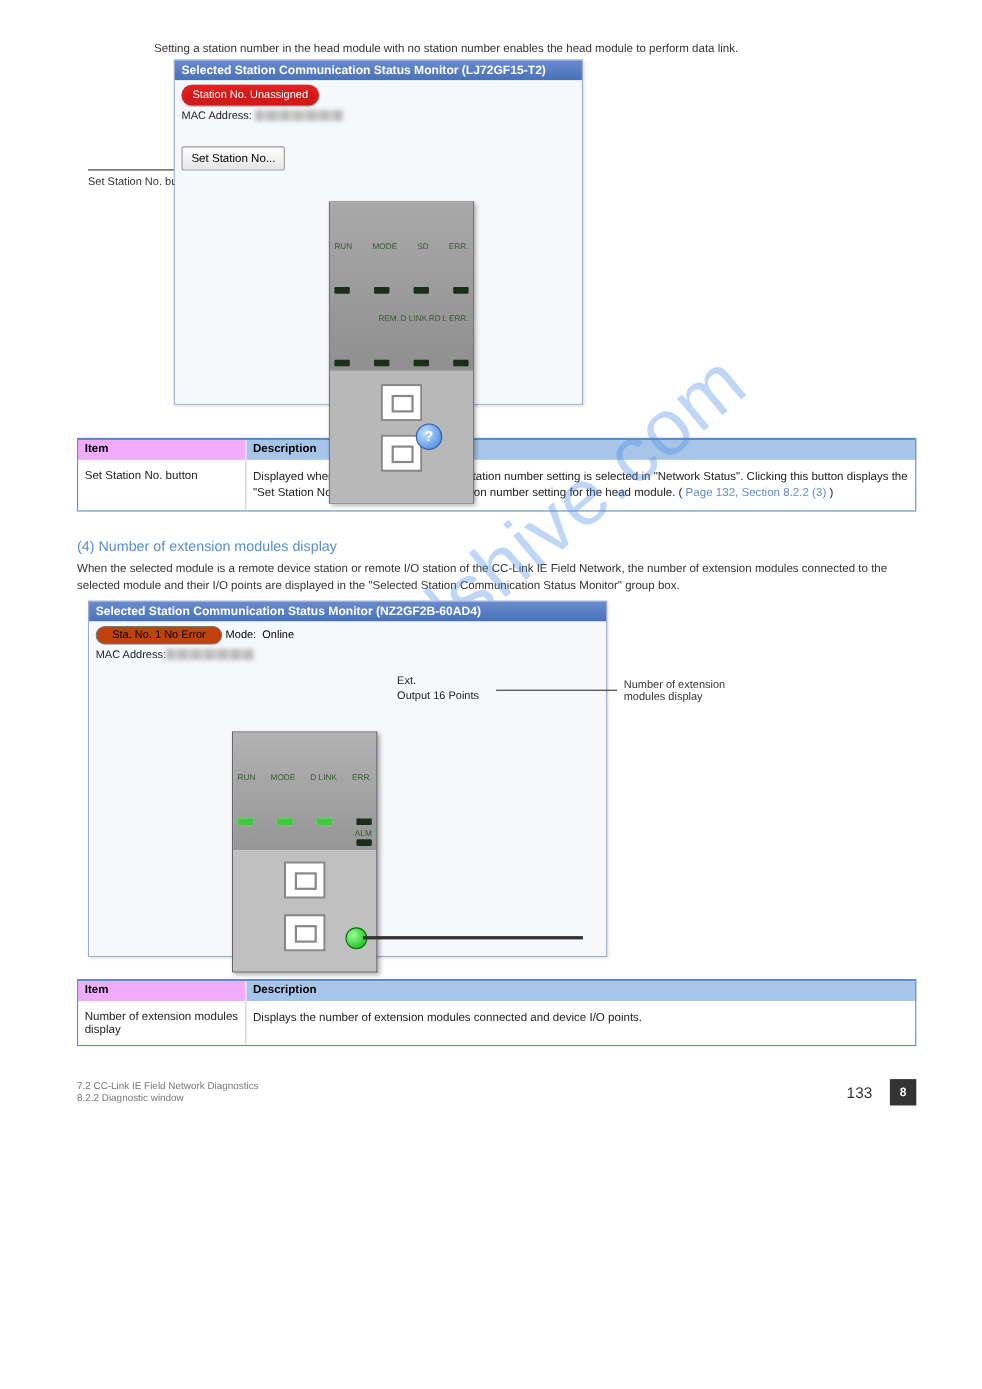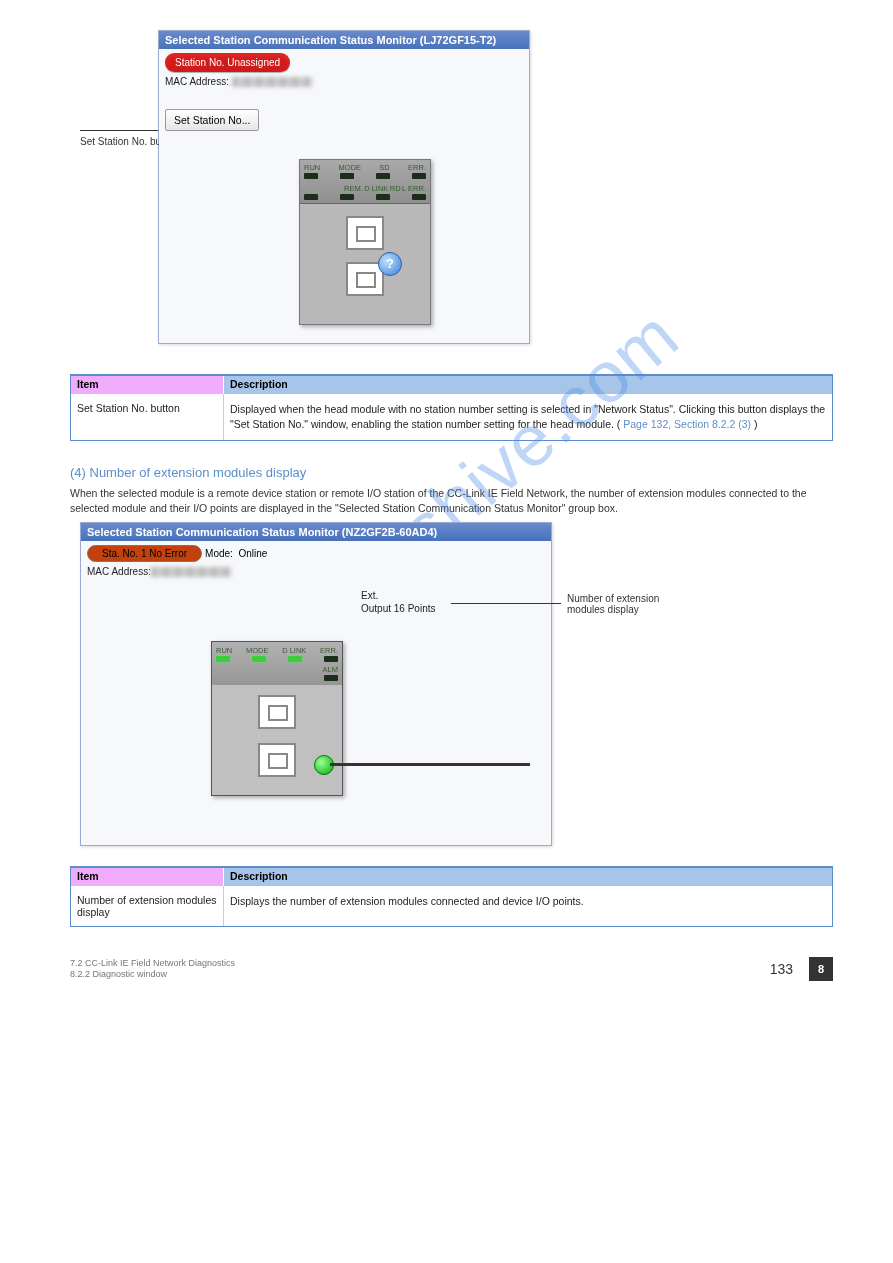--- a/index.html
+++ b/index.html
@@ -65,21 +65,21 @@
     width: 130px; border: 1px solid #777;
     box-shadow: 2px 2px 4px rgba(0,0,0,.3);
   }
   .device-led-area {
     background: linear-gradient(#a9a9a9,#8f8f8f);
     border-bottom: 1px solid #666;
     padding: 3px 4px;
     font-size: 7.5px;
     color: #375a30;
   }
-  .led-row { display:flex; justify-content: space-between; }
+  .led-row { display:flex; justify-content: space-between; margin-top: 32px; }
   .led-chip { width: 14px; height: 6px; background: #1a2e1a; border-radius: 1px; margin-top:1px; }
   .device-port-area {
     background: #b8b8b8; height: 120px; position: relative;
   }
   .port {
     position: absolute; left: 50%; transform: translateX(-50%);
     width: 34px; height: 30px; background: #fff; border: 2px solid #888;
   }
   .port1 { top: 12px; }
   .port2 { top: 58px; }
@@ -155,20 +155,21 @@
     font-size:72px; color:#4a8be8; opacity:.35; font-weight:500; white-space:nowrap; pointer-events:none; font-family: 'Segoe UI', Arial, sans-serif;
     letter-spacing:1px;
   }
 </style>
 </head>
 <body>
 <div class="page">
 
 <div class="wm">manualshive.com</div>
 
+<div class="intro-text">Setting a station number in the head module with no station number enables the head module to perform data link.</div>
 
 <div class="fig-wrap" style="height:330px;">
   <div class="callout-line" style="left:-60px; top:100px; width:78px;"></div>
   <span class="callout-text" style="left:-60px; top:106px;">Set Station No. button</span>
 
   <div class="monitor-win" style="margin-left:18px;">
     <div class="monitor-titlebar">Selected Station Communication Status Monitor (LJ72GF15-T2)</div>
     <div class="monitor-body">
       <span class="red-pill">Station No. Unassigned</span>
       <div class="mac-line">
@@ -185,21 +186,21 @@
             <span>MODE</span>
             <span>SD</span>
             <span>ERR.</span>
           </div>
           <div class="led-row">
                 <div class="led-chip"></div>
                 <div class="led-chip"></div>
                 <div class="led-chip"></div>
                 <div class="led-chip"></div>
               </div>
-          <div class="led-row" style="margin-top:5px;padding-left:40px;">
+          <div class="led-row" style="margin-top:18px;padding-left:40px;">
             <span>REM.</span>
             <span>D LINK</span>
             <span>RD</span>
             <span>L ERR.</span>
           </div>
           <div class="led-row">
                 <div class="led-chip"></div>
                 <div class="led-chip"></div>
                 <div class="led-chip"></div>
                 <div class="led-chip"></div>

